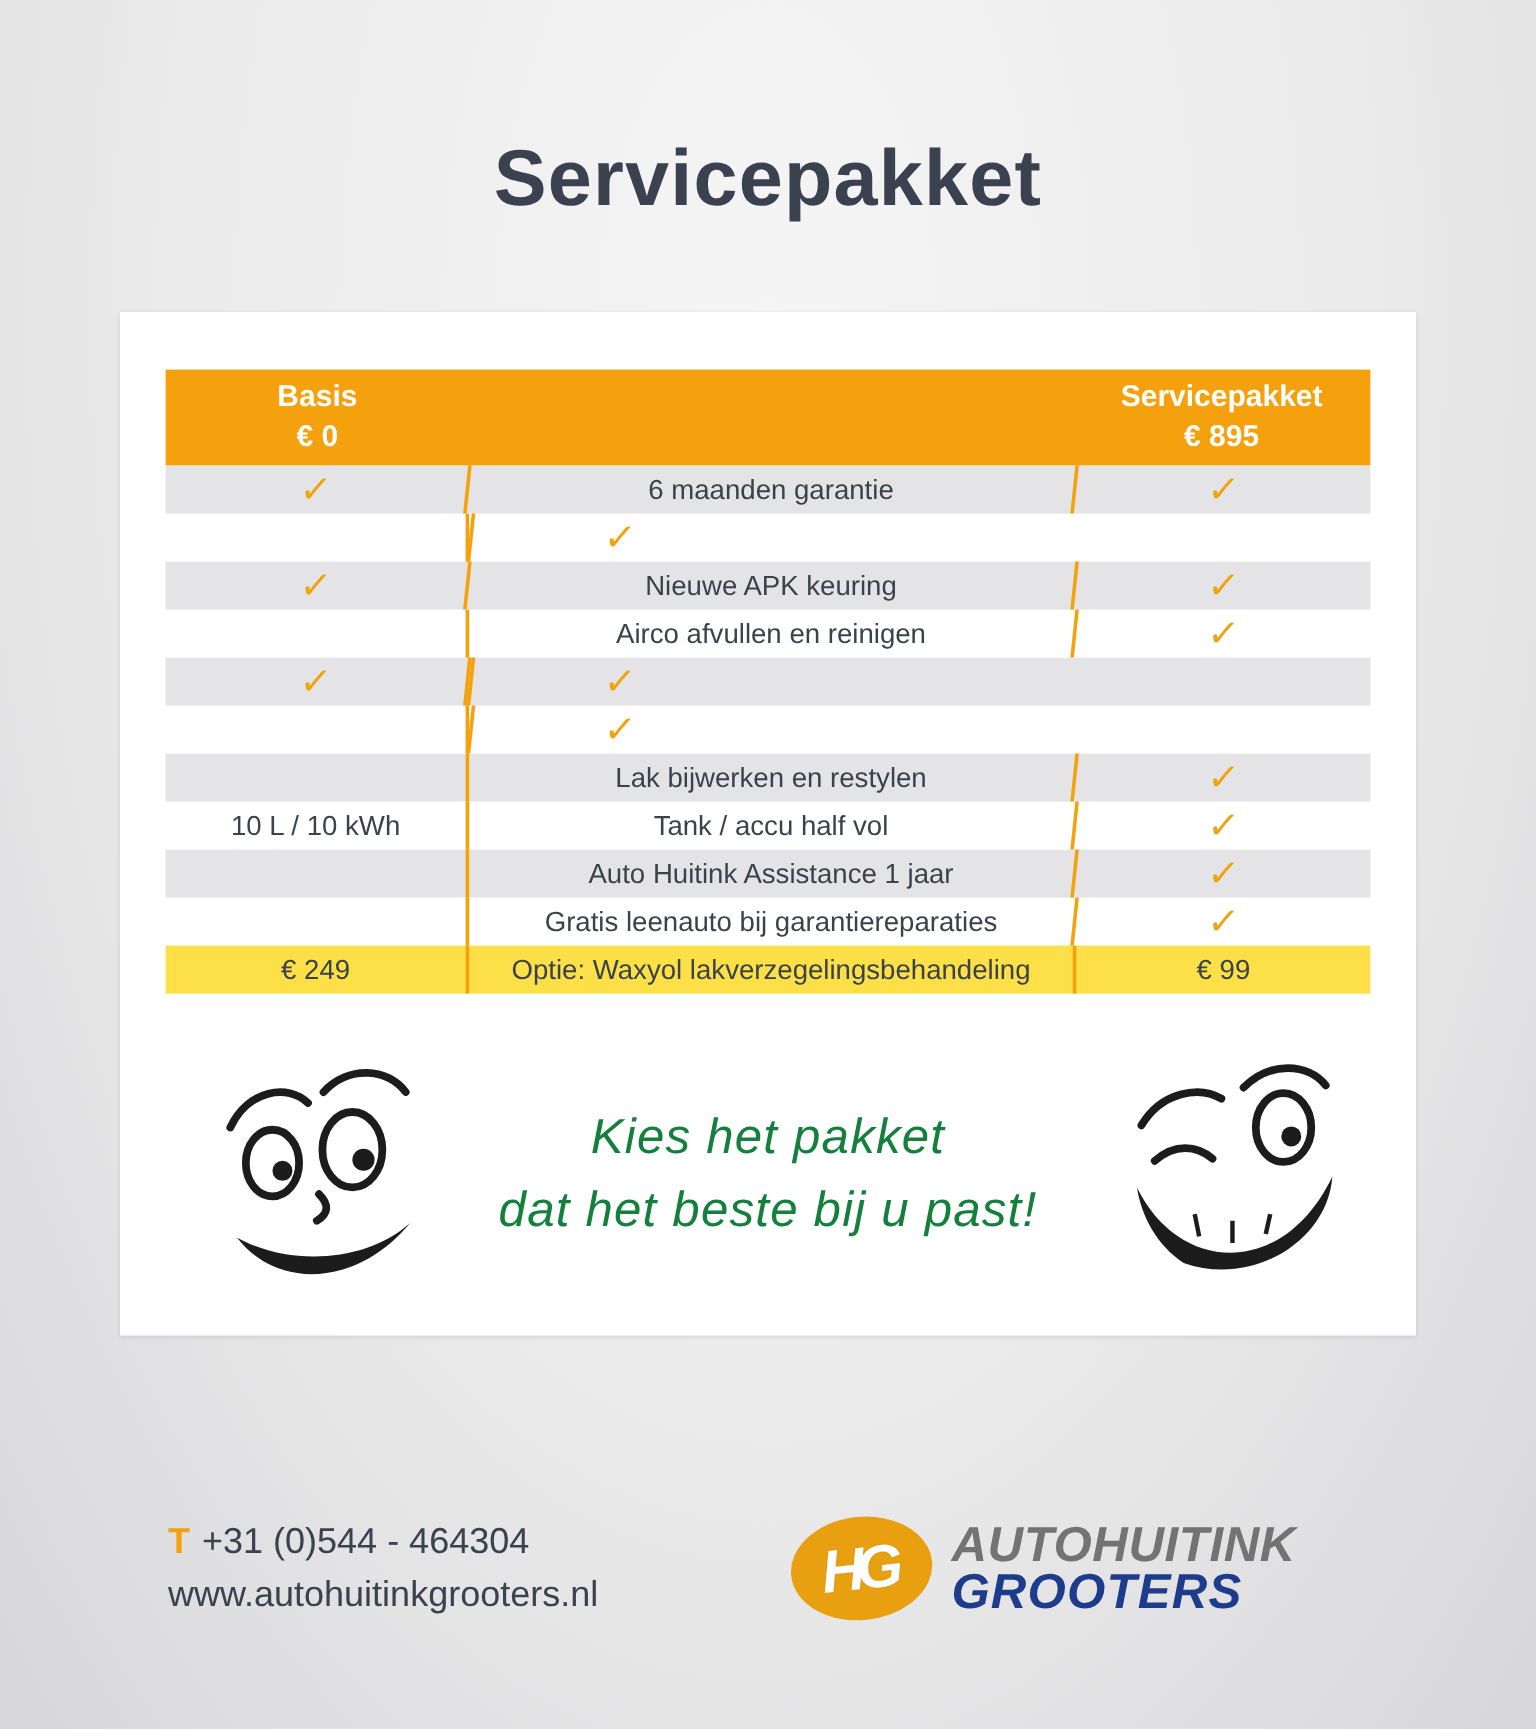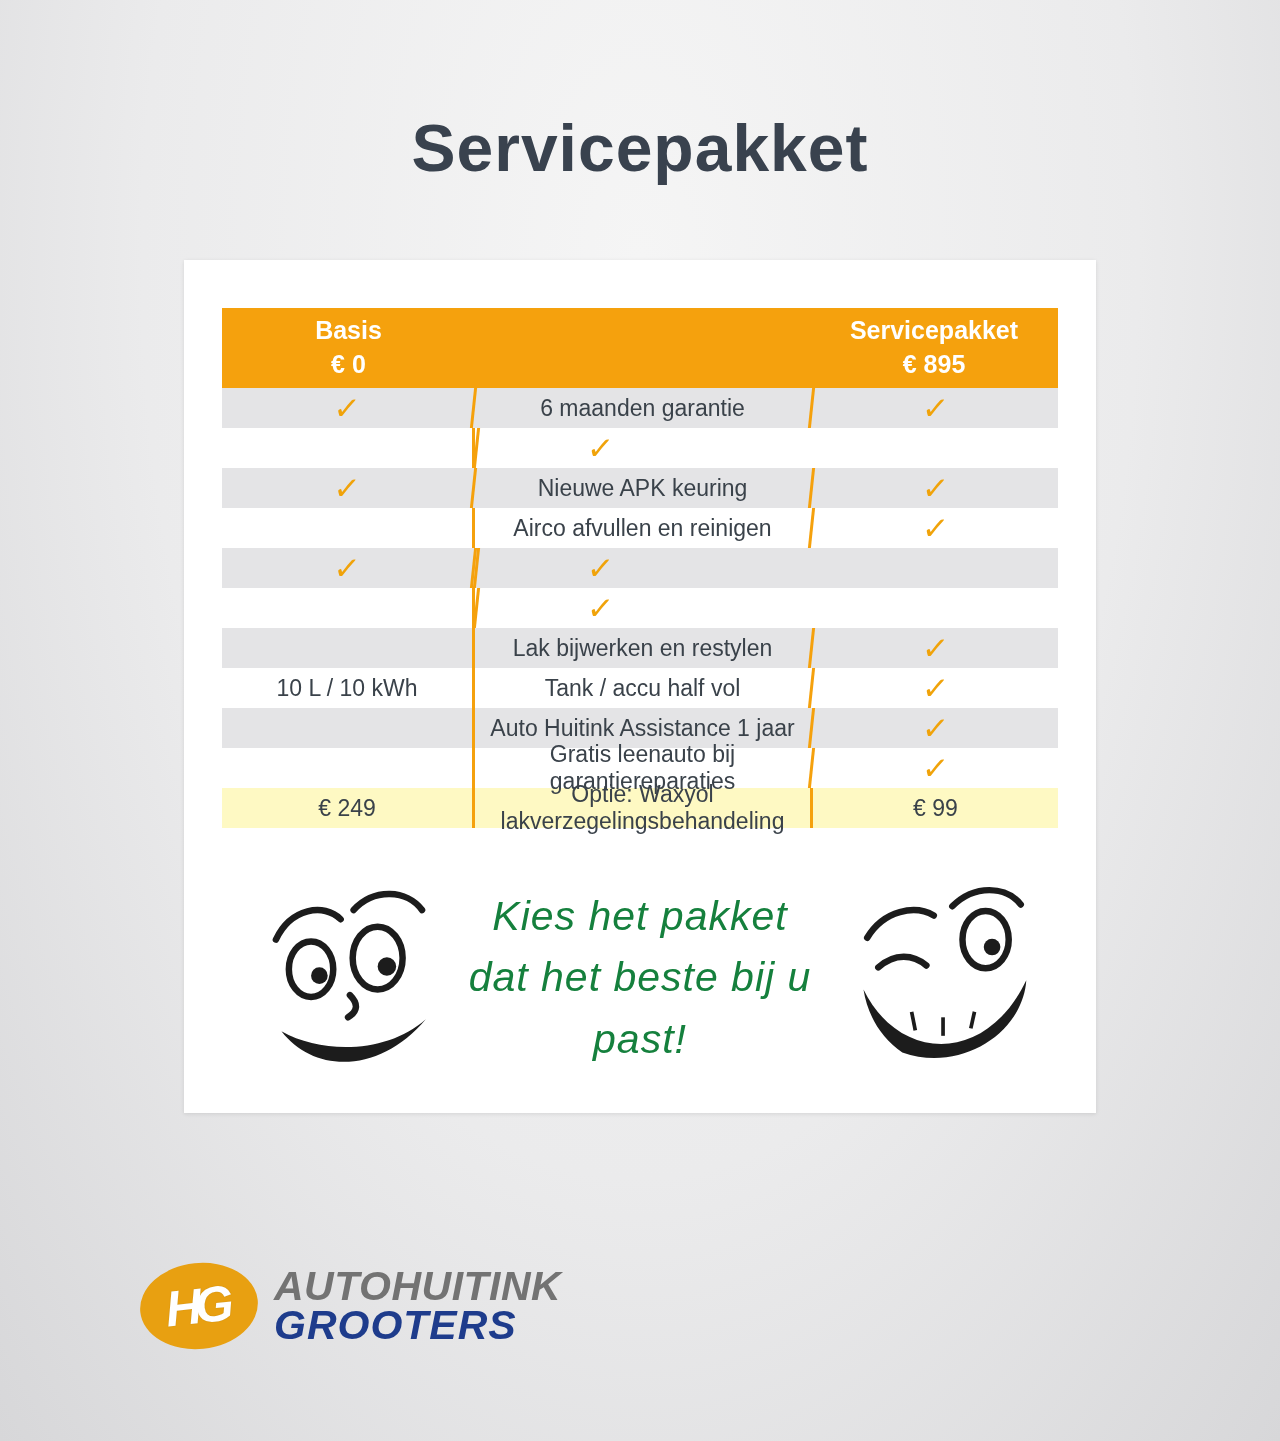--- a/index.html
+++ b/index.html
@@ -12,21 +12,21 @@
   }
   .page-title {
     padding-top: 110px;
     text-align: center;
     font-size: 66px;
     font-weight: bold;
     letter-spacing: 1px;
     color: #39424E;
   }
   .card {
-    width: 912px;
+    width: 1080px;
     height: 853px;
     margin: 74px auto 0;
     background: #ffffff;
     box-shadow: 0 1px 4px rgba(0,0,0,0.10);
     padding: 48px 38px 0;
   }
   
   .pricing-table { width: 100%; }
   .thead {
     display: flex;
@@ -47,21 +47,21 @@
     font-size: 23px;
     color: #3A424A;
   }
   .trow .cell {
     display: flex; align-items: center; justify-content: center;
     text-align: center;
   }
   .trow .col-basis   { border-right: 3px solid #F5A10D; }
   .trow .col-service { border-left: 3px solid #F5A10D; }
   .trow.shade  { background: #E4E4E6; }
-  .trow.option { background: #fef9c3; }
+  .trow.option { background: #fde047; }
   .is-check {
     color: #F0A30A;
     font-weight: bold;
     font-size: 31px;
     transform: skewX(-6deg);
   }
   
   .bottom-area {
     display: flex;
     align-items: center;
@@ -220,20 +220,26 @@
           <path d="M106 150 L106 170"></path>
           <path d="M140 144 L136 162"></path>
         </g>
       </svg>
     </div>
 
   </div>
 </div>
 
 <div class="footer">
+  <div class="contact">
+    <div>
+      <span class="t-label">T</span><span>+31 (0)544 - 464304</span>
+    </div>
+    <div class="website">www.autohuitinkgrooters.nl</div>
+  </div>
 
   <div class="logo">
     <div class="logo-mark">
       <span>HG</span>
     </div>
     <div class="logo-text">
       <div class="logo-line1">AUTOHUITINK</div>
       <div class="logo-line2">GROOTERS</div>
     </div>
   </div>

